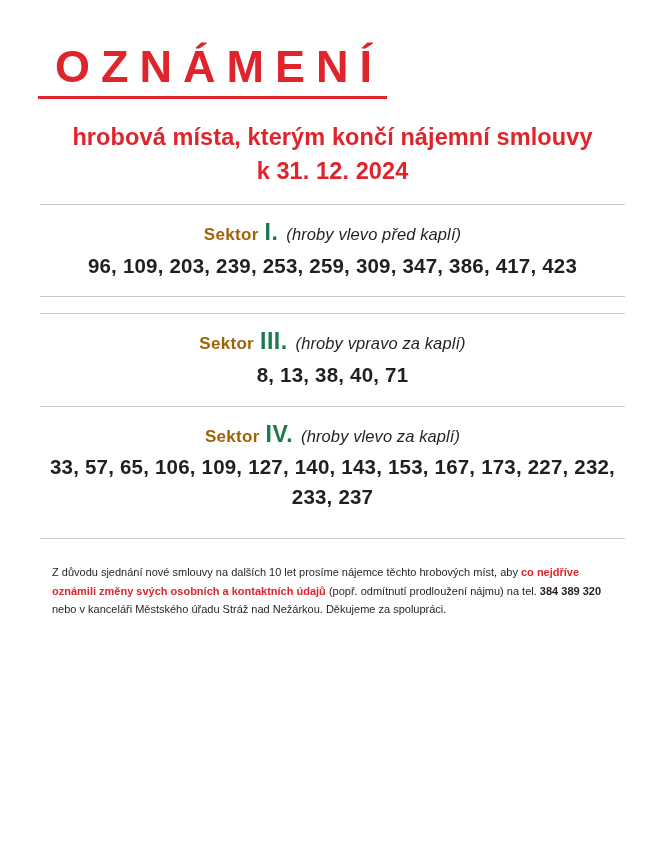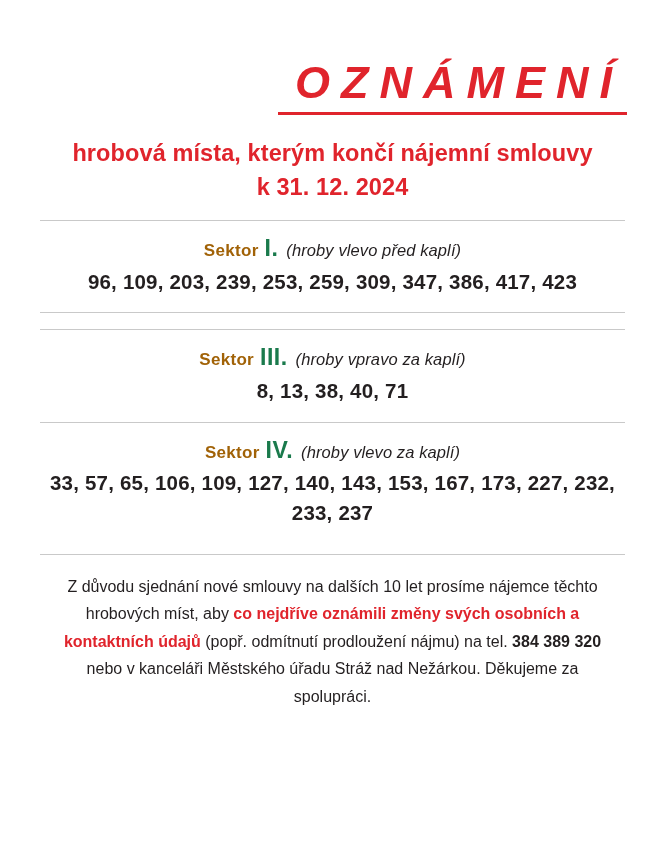--- a/index.html
+++ b/index.html
@@ -17,23 +17,22 @@
   .page {
     width: 665px;
     height: 854px;
     box-sizing: border-box;
     padding: 34px 38px 0 38px;
     position: relative;
   }
 
   
   .title-wrap {
-    text-align: right;
-    margin-top: 25px;
-    font-style: italic;
+    text-align: left;
+    margin-top: 9px;
   }
   .title {
     display: inline-block;
     color: #e0242c;
     font-size: 45px;
     font-weight: bold;
     letter-spacing: 11px;
     line-height: 1.05;
     padding: 0 4px 6px 6px;
     border-bottom: 3px solid #e0242c;
@@ -91,25 +90,25 @@
   }
 
   .divider {
     height: 0;
     border-top: 1px solid #c9c9c9;
     margin: 16px 2px 0 2px;
   }
 
   
   .footer {
-    margin-top: 18px;
-    font-size: 16px;
+    margin-top: 24px;
+    font-size: 11px;
     line-height: 1.72;
     color: #231f20;
-    text-align: center;
+    text-align: left;
     padding: 0 14px;
   }
   .footer .indent {
     display: inline;
   }
   .red-bold {
     color: #e0242c;
     font-weight: bold;
   }
   .blk-bold {

